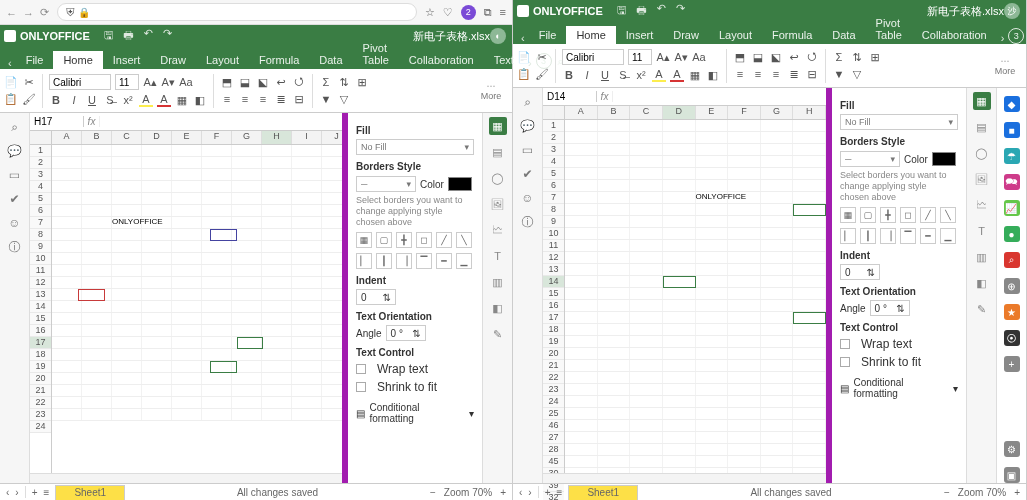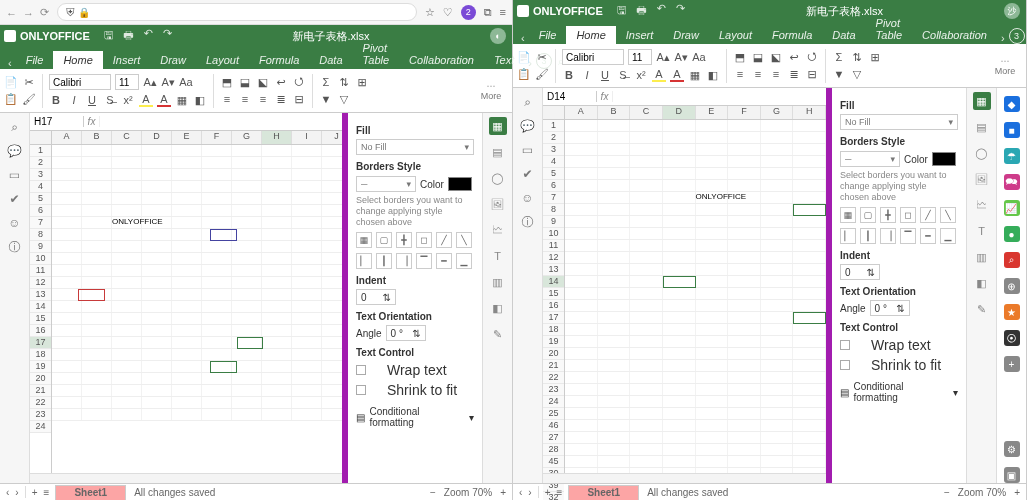--- a/index.html
+++ b/index.html
@@ -10,25 +10,25 @@
 .browser-bar { height:25px; background:#f6f6f6; display:flex; align-items:center; padding:0 6px; gap:8px; font-size:11px; color:#555; border-bottom:1px solid #ddd;}
 .browser-bar .nav-icons { display:flex; gap:6px; color:#888;}
 .browser-bar .addr { flex:1; display:flex; align-items:center; gap:4px; background:#fff; border:1px solid #ddd; border-radius:12px; padding:1px 8px; height:18px; }
 .browser-bar .addr .lock{color:#666;font-size:10px;}
 .browser-bar .right-icons{display:flex;gap:8px;align-items:center;color:#666;}
 .browser-bar .circ{width:15px;height:15px;border-radius:50%;background:#7a4ad6;color:#fff;display:flex;align-items:center;justify-content:center;font-size:9px;}
 .title-bar { height:22px; background:#3a7d44; display:flex; align-items:center; color:#fff; font-size:11px; padding-left:4px; }
 .title-bar .logo { display:flex; align-items:center; gap:4px; font-weight:bold;}
 .title-bar .logo-sq{width:12px;height:12px;background:#fff;border-radius:2px;}
 .title-bar .tb-icons{display:flex;gap:10px;margin-left:14px;color:#dfe9e0;}
-.title-bar .fname{flex:1;text-align:center;}
+.title-bar .fname{flex:1;text-align:right;}
 .title-bar .avatar{width:16px;height:16px;border-radius:50%;background:#8db896;margin-right:6px;display:flex;align-items:center;justify-content:center;font-size:9px;}
 .tabs { height:22px; background:#3a7d44; display:flex; align-items:flex-end; color:#fff; font-size:11px; padding-left:4px;}
 .tabs .chev{padding:0 4px;color:#dfe9e0;}
-.tabs .tab{padding:3px 10px; color:#eaf2eb; cursor:pointer;font-style:italic;}
+.tabs .tab{padding:3px 10px; color:#eaf2eb; cursor:pointer;}
 .tabs .tab.active{background:#fff;color:#333;}
 .tabs .spacer{flex:1;}
 .tabs .gr{display:flex;align-items:center;gap:6px;padding-right:6px;color:#eaf2eb;}
 .tabs .badge{width:16px;height:16px;border:1px solid #dfe9e0;border-radius:50%;display:flex;align-items:center;justify-content:center;font-size:9px;}
 .ribbon { height:44px; border-bottom:1px solid #ccc; display:flex; align-items:center; padding:2px 4px; gap:4px; font-size:10px; position:relative;}
 .ribbon .col{display:flex;flex-direction:column;gap:3px;}
 .ribbon .row{display:flex;gap:4px;align-items:center;}
 .ribbon .i{width:14px;height:14px;display:flex;align-items:center;justify-content:center;color:#555;font-size:11px;}
 .ribbon .divider{width:1px;height:34px;background:#ddd;margin:0 2px;}
 .ribbon .font-name{border:1px solid #ccc;height:16px;width:62px;padding:0 3px;font-size:10px;}
@@ -59,31 +59,31 @@
 .cur{position:absolute;border:1.5px solid #3a7d44;pointer-events:none;}
 .hscroll{height:10px;background:#f4f4f4;border-top:1px solid #ddd;}
 .rpanel{width:140px;border-left:6px solid #a21caf;padding:6px 8px;font-size:10px;color:#333;overflow:hidden;}
 .rpanel .sect{font-weight:bold;margin:6px 0 3px;}
 .rpanel .sel{border:1px solid #ccc;height:16px;width:100%;display:flex;align-items:center;padding:0 4px;color:#777;font-size:9px;justify-content:space-between;}
 .rpanel .hint{font-size:9px;color:#888;margin-top:3px;line-height:1.2;}
 .rpanel .brow{display:flex;gap:4px;margin-top:5px;}
 .rpanel .bic{width:16px;height:16px;border:1px solid #ccc;display:flex;align-items:center;justify-content:center;font-size:9px;color:#666;}
 .rpanel .brow2{display:flex;gap:4px;align-items:center;margin-top:4px;}
 .rpanel .swatch{width:24px;height:14px;background:#000;border:1px solid #888;}
-.rpanel .cb{display:flex;align-items:center;gap:21px;margin-top:4px;font-size:14px;}
+.rpanel .cb{display:flex;align-items:center;gap:11px;margin-top:4px;font-size:12px;}
 .rpanel .cb .box{width:10px;height:10px;border:1px solid #aaa;}
 .rpanel .spin{display:flex;align-items:center;gap:4px;margin-top:3px;}
 .rpanel .spin .v{border:1px solid #ccc;width:40px;height:16px;padding:0 4px;font-size:10px;display:flex;align-items:center;justify-content:space-between;}
 .rsb{width:30px;background:#f6f6f6;border-left:1px solid #ddd;display:flex;flex-direction:column;align-items:center;gap:8px;padding-top:4px;}
 .rsb .i{width:18px;height:18px;color:#888;font-size:11px;display:flex;align-items:center;justify-content:center;}
 .rsb .top-i{background:#3a7d44;color:#fff;border-radius:2px;}
 .status{height:17px;border-top:1px solid #ccc;display:flex;align-items:center;font-size:10px;color:#666;padding:0 6px;gap:8px;}
 .status .tabbox{display:flex;align-items:center;gap:6px;}
-.status .sheet{border:1px solid #ccc;padding:0 18px;height:15px;background:#fca5a5;display:flex;align-items:center;border-bottom:none;font-weight:bold;}
-.status .msg{flex:1;}
+.status .sheet{border:1px solid #ccc;padding:0 18px;height:15px;background:#fde047;display:flex;align-items:center;border-bottom:none;}
+.status .msg{flex:1;text-align:center;}
 .status .zoom{display:flex;align-items:center;gap:8px;}
 .sep{border-left:1px solid #ddd;height:12px;}
 
 
 .apps{width:30px;border-left:1px solid #ddd;display:flex;flex-direction:column;align-items:center;gap:10px;padding-top:8px;}
 .apps .a{width:16px;height:16px;border-radius:3px;display:flex;align-items:center;justify-content:center;font-size:10px;color:#fff;}
 .app-blue{background:#1a6fde;} .app-lime{background:#65c749;} .app-pink{background:#ce3b8a;}
 .app-teal{background:#2aa7b3;} .app-green{background:#35ad5a;} .app-red{background:#d9362f;}
 .app-orange{background:#eb7a29;} .app-dark{background:#333;} .app-gray{background:#888;}
 </style>

